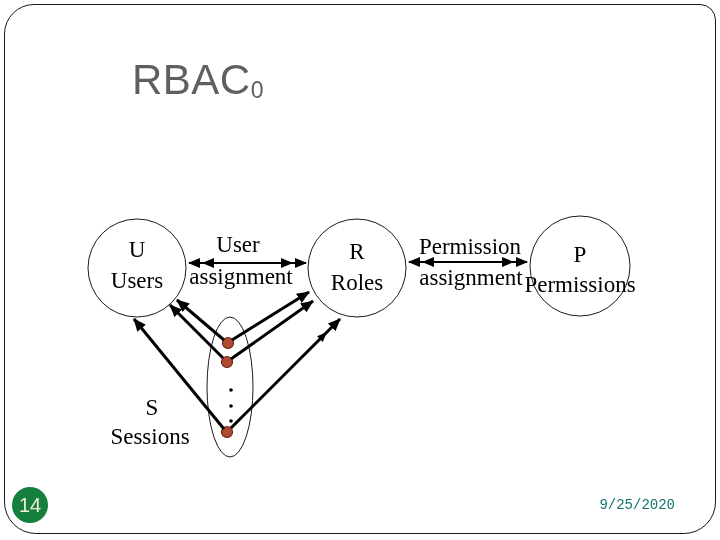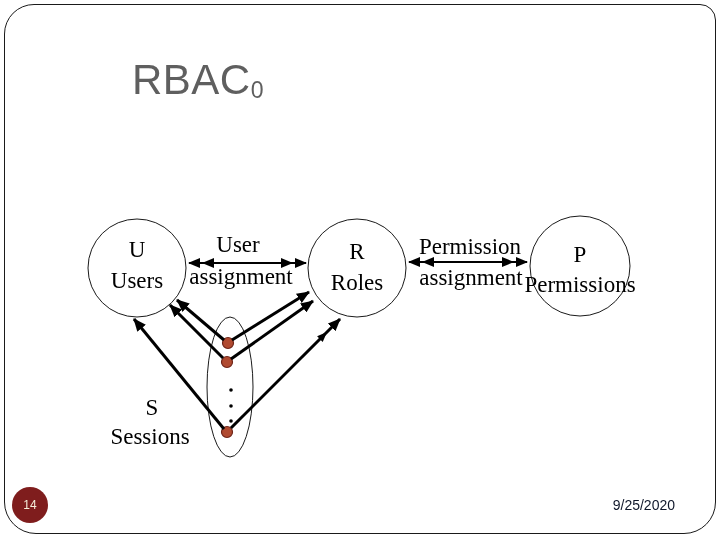--- a/index.html
+++ b/index.html
@@ -9,23 +9,23 @@
          border:1.3px solid #1a1a1a;border-radius:30px 16px 32px 32px;}
   .title{position:absolute;left:88px;top:56px;font-size:42px;color:#5f5f5f;
          letter-spacing:0.5px;margin-left:44px;}
   .title .sub{font-size:0.55em;vertical-align:-0.18em;}
   .bullet{position:absolute;left:83px;top:119px;font-size:24px;color:#000;
           letter-spacing:-0.2px;white-space:nowrap;}
   .bullet .marker{color:#a5735a;font-size:26px;margin-right:1px;}
   svg{position:absolute;left:0;top:0;}
   svg text{font-family:"Liberation Serif","DejaVu Serif",serif;font-size:23px;fill:#000;}
   .badge{position:absolute;left:12px;top:487px;width:36px;height:36px;border-radius:50%;
-         background:#7f1d1d;display:flex;align-items:center;justify-content:center;
-         font-size:12px;color:#f5edda;}
-  .date{position:absolute;right:45px;top:497px;font-size:14px;color:#0f172a;}
+         background:#15803d;display:flex;align-items:center;justify-content:center;
+         font-size:20px;color:#f5edda;}
+  .date{position:absolute;right:45px;top:497px;font-size:14px;color:#0f766e;font-family:Liberation Mono, monospace;}
 </style>
 </head>
 <body>
 
 <div class="stage">
   <div class="frame"></div>
 
   <div class="title">
     <span>RBAC</span><span class="sub">0</span>
   </div>

